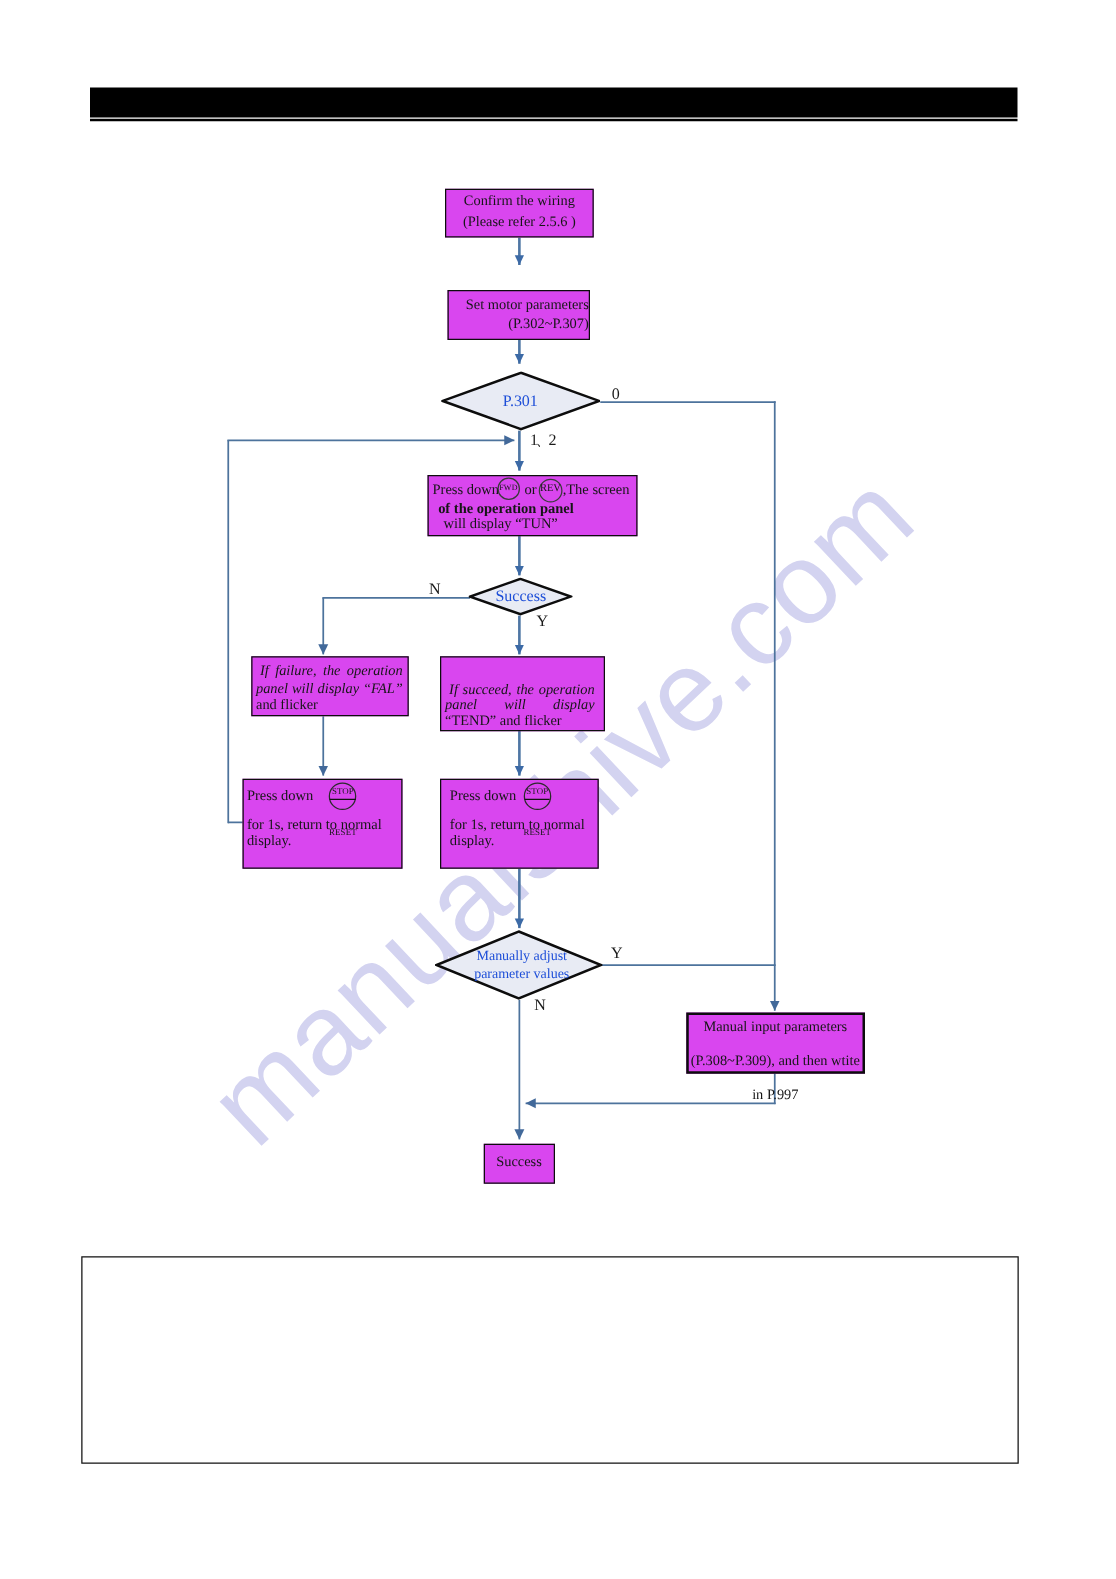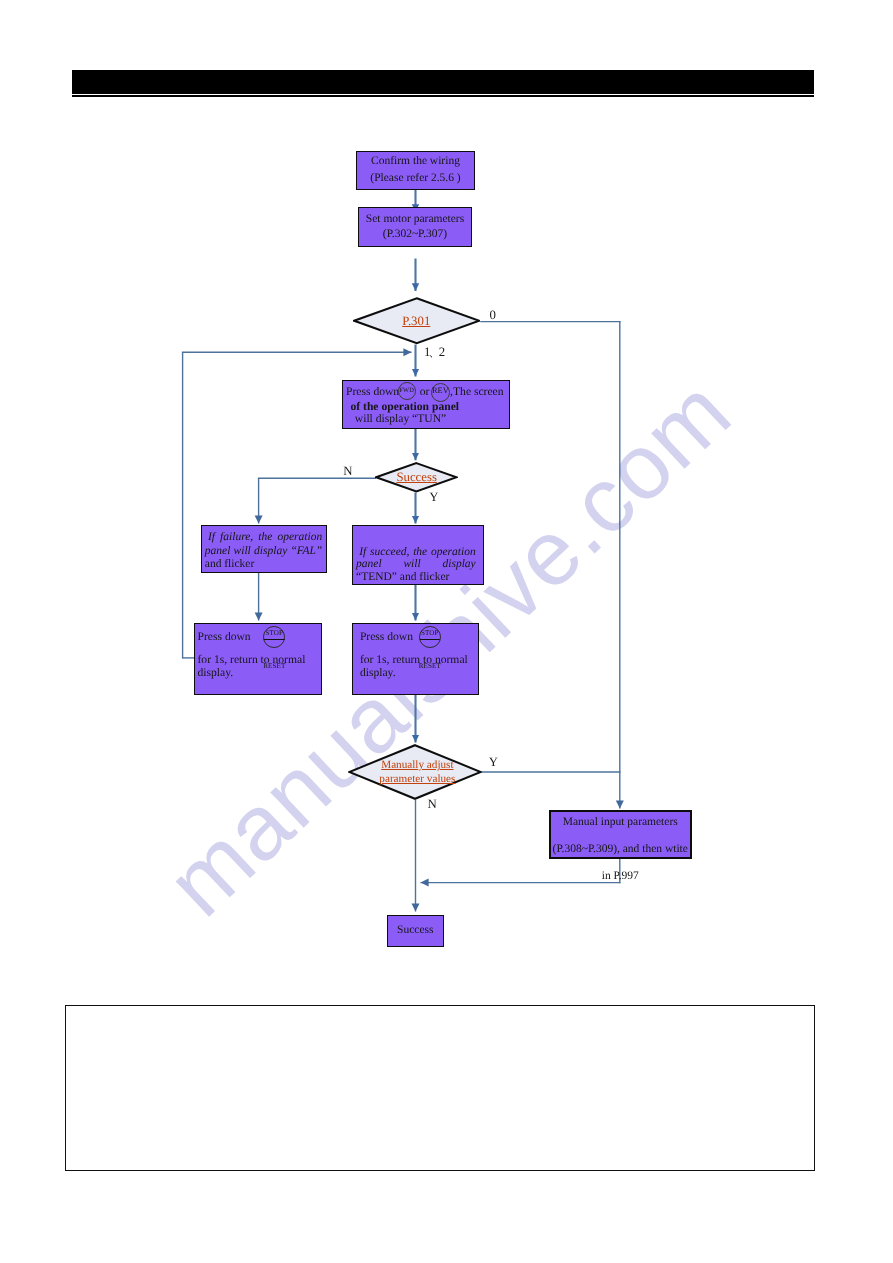--- a/index.html
+++ b/index.html
@@ -9,34 +9,34 @@
        -webkit-font-smoothing:antialiased;
        text-rendering:geometricPrecision;}
   #page{position:absolute;left:0;top:0;width:893px;height:1263px;will-change:transform;}
   .wm{position:absolute;left:0;top:0;color:#d3d3f0;
       font-family:"Liberation Sans",sans-serif;
       font-size:92px;font-weight:400;white-space:nowrap;
       transform:translate(197px,913px) rotate(-43.3deg) translate(0,-72px);transform-origin:0 0;
       letter-spacing:1px;pointer-events:none;}
   .blackbar{position:absolute;background:#000;}
   svg.flow{position:absolute;left:0;top:0;width:893px;height:1263px;overflow:visible;}
-  .node{position:absolute;box-sizing:border-box;background:#8b5cf6;border:1.8px solid #0d0d0d;
+  .node{position:absolute;box-sizing:border-box;background:#d946ef;border:1.8px solid #0d0d0d;
         color:#161616;font-size:11.5px;line-height:1.5;
         display:flex;flex-direction:column;justify-content:center;}
   .node .ln{white-space:pre;}
   .just{text-align:justify;text-align-last:justify;white-space:normal !important;font-style:italic;}
   .ind{text-indent:3.2px;}
   [data-name="node-press-stop-right"] .stopkey{margin-left:5.9px;}
   .elab{position:absolute;font-size:12.8px;color:#1a1a1a;line-height:1;white-space:nowrap;}
   .outerbox{position:absolute;box-sizing:border-box;border:1.2px solid #111;background:transparent;}
   .dia{position:absolute;}
   .dia svg{position:absolute;left:0;top:0;width:100%;height:100%;}
   .dia .dtxt{position:absolute;left:0;top:0;width:100%;height:100%;
              display:flex;align-items:center;justify-content:center;
-             font-size:12.8px;color:#c2410c;line-height:1.35;text-align:center;text-decoration:underline;}
+             font-size:12.8px;color:#1d4ed8;line-height:1.35;text-align:center;}
   .dia .dtxt.two{flex-direction:column;white-space:nowrap;}
   .keybtn{display:inline-flex;align-items:center;justify-content:center;
           border:0.9px solid #3a3a3a;border-radius:50%;
           line-height:1;vertical-align:baseline;
           position:relative;overflow:visible;}
   .keybtn.kfwd{width:15.8px;height:15.8px;font-size:6.4px;top:-2.7px;margin-left:-1.3px;letter-spacing:0.2px;}
   .keybtn.krev{width:17.6px;height:17.6px;font-size:8.4px;top:-0.6px;margin-left:-1.8px;letter-spacing:0px;}
   .keybtn.krev > span{position:relative;top:-1.3px;}
   .keybtn.kfwd > span{position:relative;top:0px;}
   .pressbox{padding:0 0 0 2.5px;justify-content:flex-start;font-size:11.6px;line-height:13.2px;}
@@ -102,21 +102,21 @@
       <path d="M620.5,882.6 L420.5,882.6" marker-end="url(#ahS)" data-name="manual-return-horizontal"></path>
       <path d="M415.5,800 L415.5,911.5" marker-end="url(#ahS)" data-name="adjust-n-to-finish"></path>
     </g>
   </svg>
 
   <div class="node" data-name="node-confirm-wiring" style="left:356px;top:150.5px;width:119px;height:39.5px;text-align:center;">
     <div class="ln" data-name="node-confirm-wiring-line1">Confirm the wiring</div>
     <div class="ln" data-name="node-confirm-wiring-line2">(Please refer 2.5.6 )</div>
   </div>
 
-  <div class="node" data-name="node-set-motor-parameters" style="left:358px;top:207px;width:114px;height:40px;text-align:center;line-height:15.5px;">
+  <div class="node" data-name="node-set-motor-parameters" style="left:358px;top:232px;width:114px;height:40px;text-align:right;line-height:15.5px;">
     <div class="ln" data-name="node-set-motor-parameters-line1">Set motor parameters</div>
     <div class="ln" data-name="node-set-motor-parameters-line2">(P.302~P.307)</div>
   </div>
 
   <div class="node box-press-fwd" data-name="node-press-fwd-rev" style="left:342px;top:379.5px;width:168px;height:49px;padding:0 2px 0 3px;">
     <div class="ln l1" data-name="node-press-fwd-rev-line1">
       <span data-name="press-down-text">Press down</span><span class="keybtn kfwd" data-name="fwd-key-icon"><span data-name="fwd-key-label">FWD</span></span><span class="ortxt" data-name="or-text">or</span><span class="keybtn krev" data-name="rev-key-icon"><span data-name="rev-key-label">REV</span></span><span data-name="the-screen-text">,The screen</span>
     </div>
     <div class="ln l2" data-name="node-press-fwd-rev-line2">of the operation panel</div>
     <div class="ln l3" data-name="node-press-fwd-rev-line3">will display “TUN”</div>

